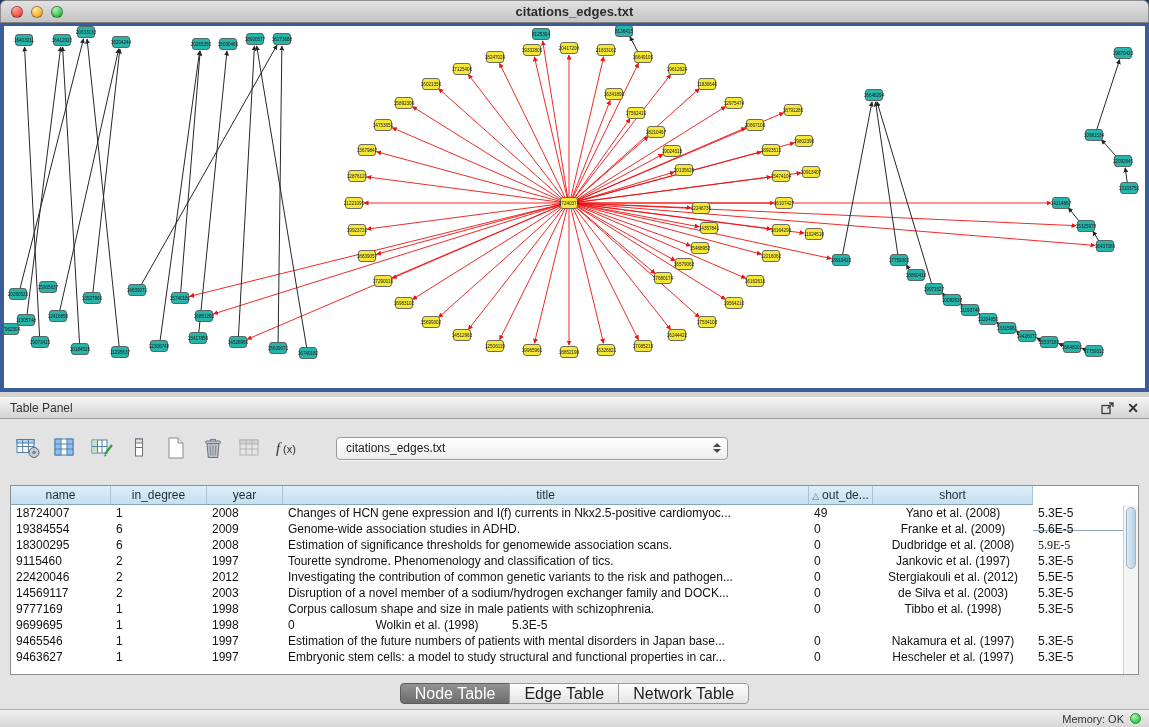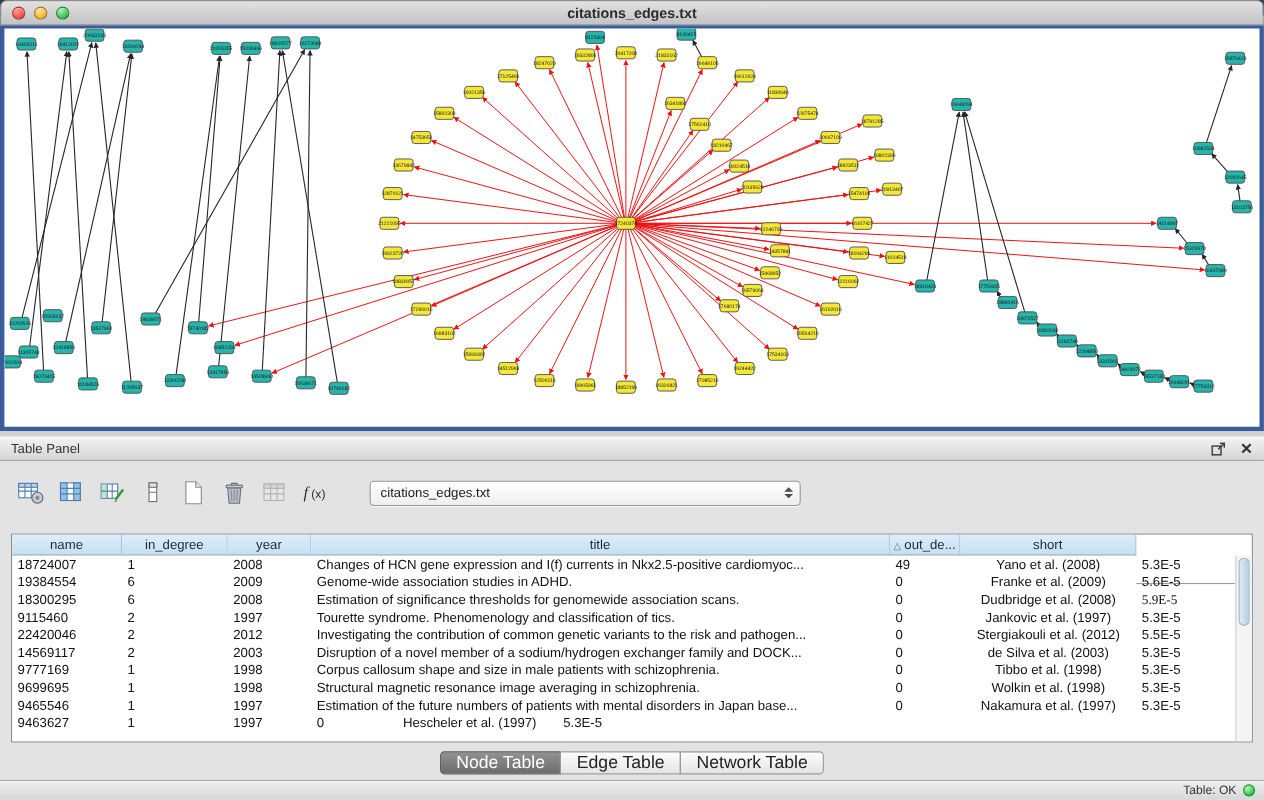--- a/index.html
+++ b/index.html
@@ -734,51 +734,51 @@
           <div class="td" style="width: 76px; text-align: left;">1998</div>
           <div class="td" style="width: 526px; text-align: left;">Corpus callosum shape and size in male patients with schizophrenia.</div>
           <div class="td" style="width: 64px; text-align: left;">0</div>
           <div class="td" style="width: 160px; text-align: center;">Tibbo et al. (1998)</div>
           <div class="td" style="width: 90px; text-align: left;">5.3E-5</div>
         </div>
         <div class="tr">
           <div class="td" style="width: 100px; text-align: left;">9699695</div>
           <div class="td" style="width: 96px; text-align: left;">1</div>
           <div class="td" style="width: 76px; text-align: left;">1998</div>
-          <div class="td" style="width: 526px; text-align: left;">Structural magnetic resonance image averaging in schizophrenia.</div>
           <div class="td" style="width: 64px; text-align: left;">0</div>
           <div class="td" style="width: 160px; text-align: center;">Wolkin et al. (1998)</div>
           <div class="td" style="width: 90px; text-align: left;">5.3E-5</div>
         </div>
         <div class="tr">
           <div class="td" style="width: 100px; text-align: left;">9465546</div>
           <div class="td" style="width: 96px; text-align: left;">1</div>
           <div class="td" style="width: 76px; text-align: left;">1997</div>
           <div class="td" style="width: 526px; text-align: left;">Estimation of the future numbers of patients with mental disorders in Japan base...</div>
           <div class="td" style="width: 64px; text-align: left;">0</div>
           <div class="td" style="width: 160px; text-align: center;">Nakamura et al. (1997)</div>
           <div class="td" style="width: 90px; text-align: left;">5.3E-5</div>
         </div>
         <div class="tr">
           <div class="td" style="width: 100px; text-align: left;">9463627</div>
           <div class="td" style="width: 96px; text-align: left;">1</div>
           <div class="td" style="width: 76px; text-align: left;">1997</div>
+          <div class="td" style="width: 526px; text-align: left;">Embryonic stem cells: a model to study structural and functional properties in car...</div>
           <div class="td" style="width: 64px; text-align: left;">0</div>
           <div class="td" style="width: 160px; text-align: center;">Hescheler et al. (1997)</div>
           <div class="td" style="width: 90px; text-align: left;">5.3E-5</div>
         </div>
       </div>
     <div class="vscroll">
       <div class="vthumb"></div>
     </div>
   </div>
 
   <div class="tabs" id="tabs">
       <button class="tab active">Node Table</button>
       <button class="tab">Edge Table</button>
       <button class="tab">Network Table</button>
     </div>
 
   <div class="statusbar">
-    <span>Table: OK</span>
+    <span>Memory: OK</span>
     <span class="memdot"></span>
   </div>
 </div>
 
 </body></html>

